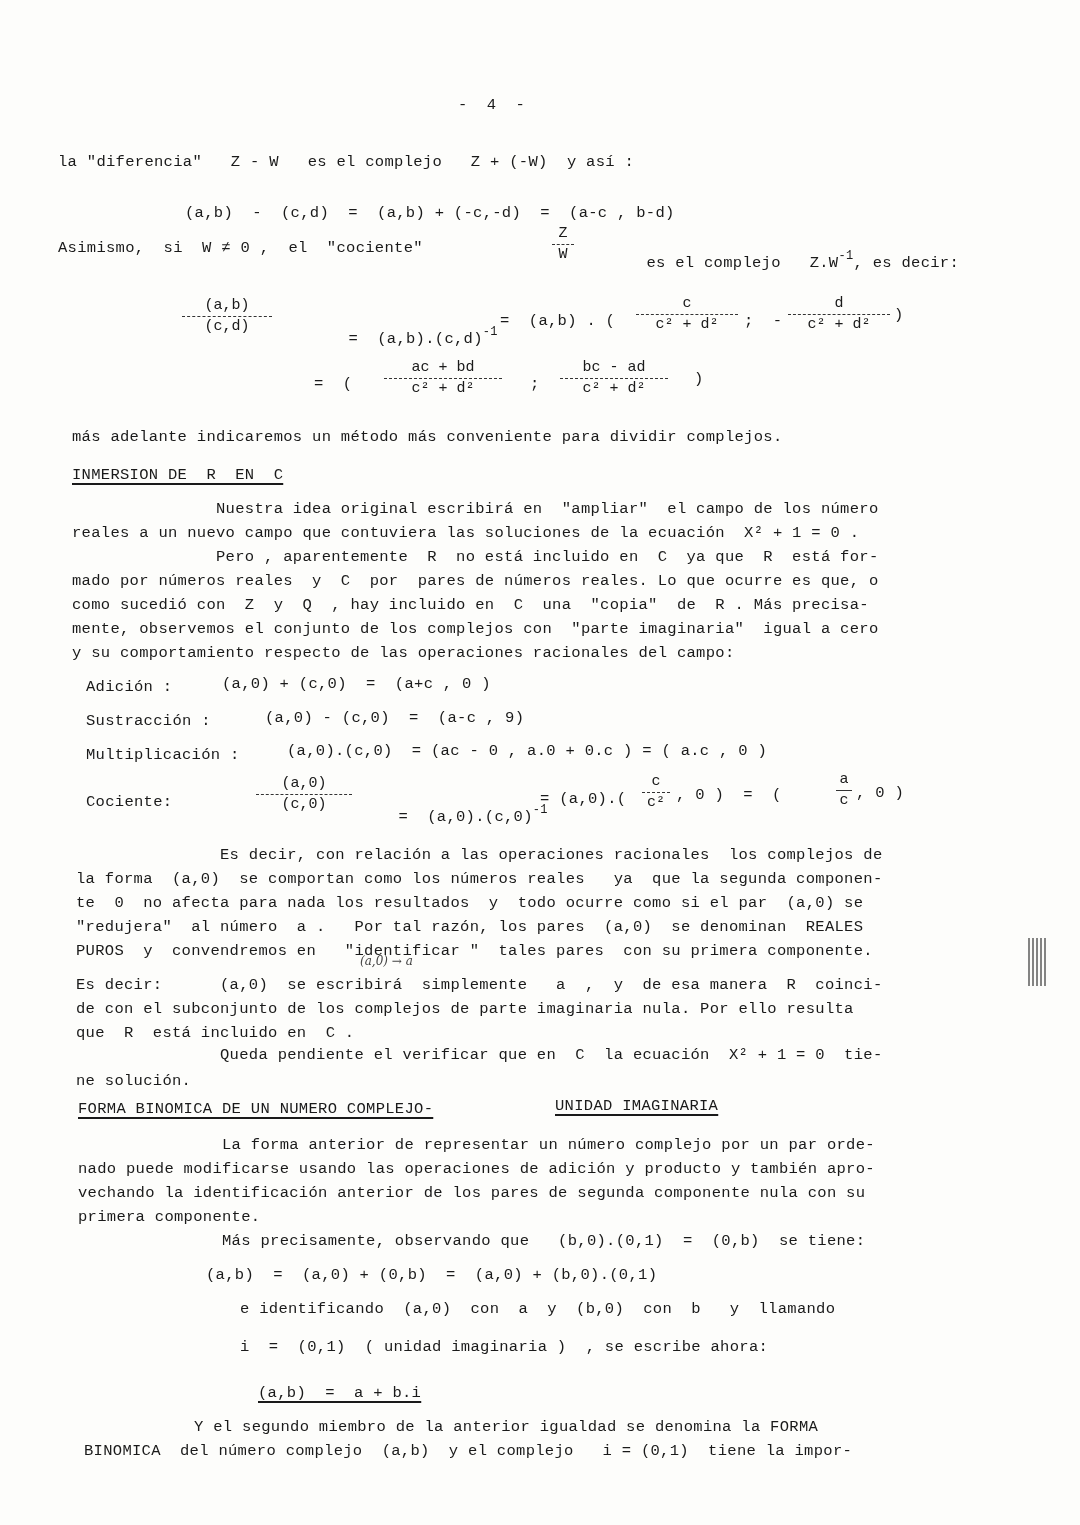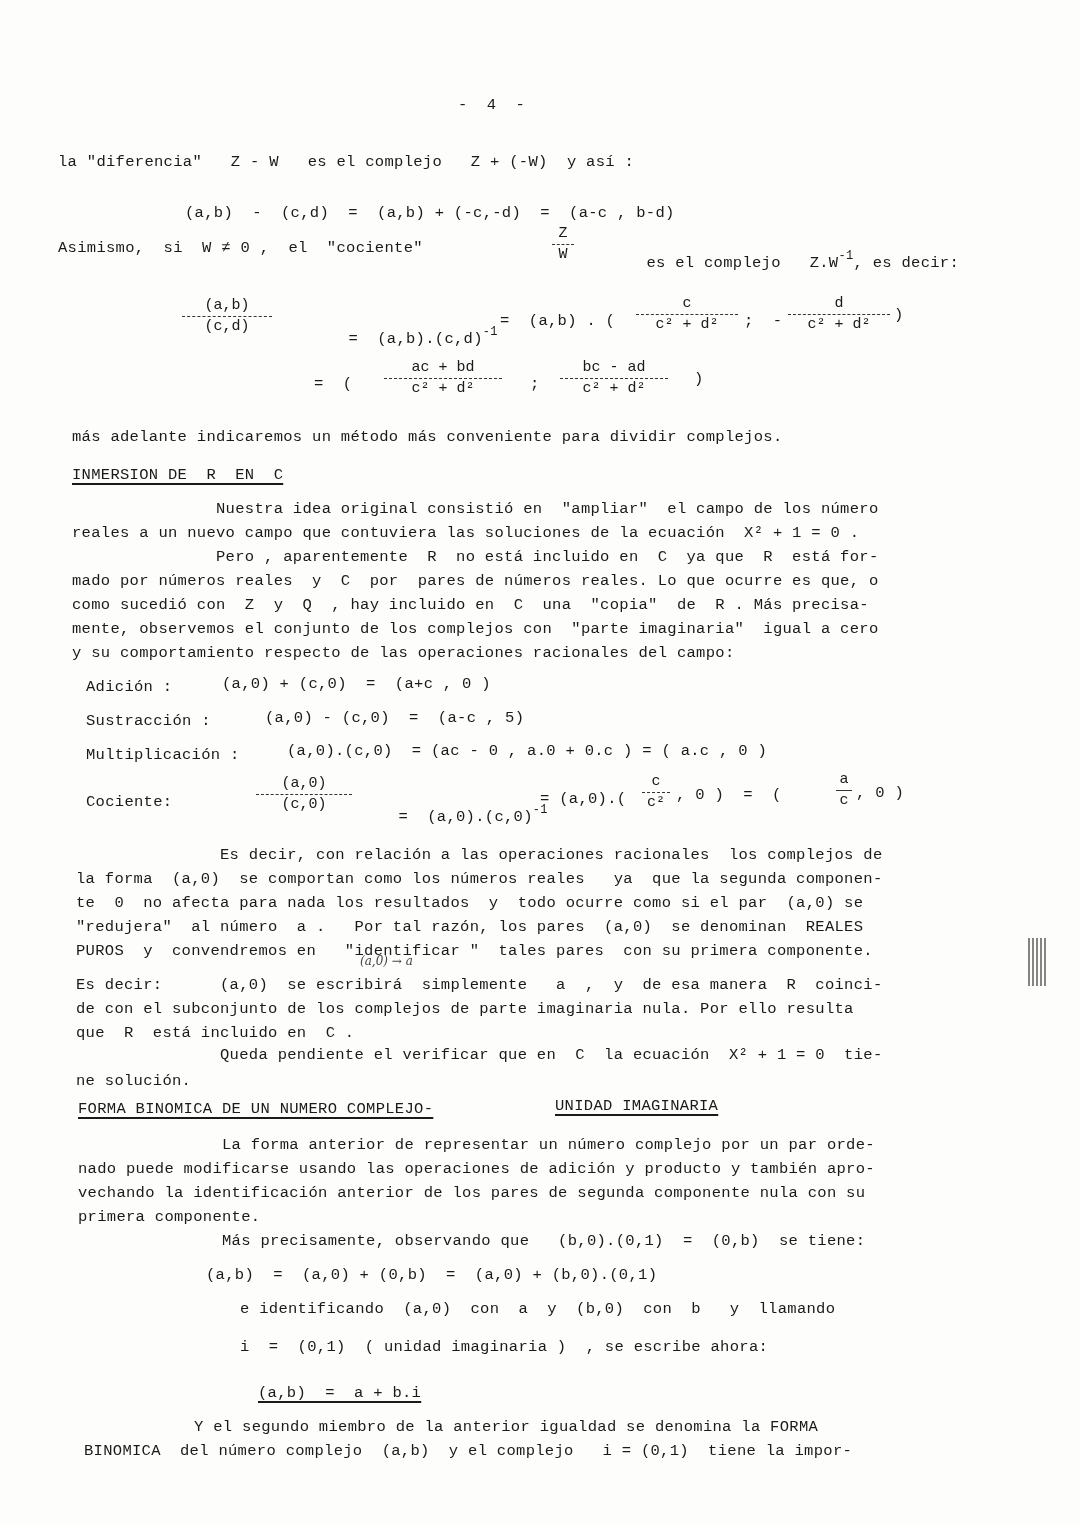--- a/index.html
+++ b/index.html
@@ -69,32 +69,32 @@
   <div class="frac" style="left:560px;top:360px;width:108px;">
     <span class="num">bc - ad</span>
     <span class="bar"></span>
     <span class="den">c² + d²</span>
   </div>
   <div class="t" style="left:694px;top:370px;">)</div>
 
   <div class="t" style="left:72px;top:428px;">más adelante indicaremos un método más conveniente para dividir complejos.</div>
 
   <div class="t u" style="left:72px;top:466px;">INMERSION DE  R  EN  C</div>
-  <div class="t" style="left:72px;top:500px;">               Nuestra idea original consistió en  "ampliar"  el campo de los número</div>
+  <div class="t" style="left:72px;top:500px;">               Nuestra idea original escribirá en  "ampliar"  el campo de los número</div>
   <div class="t" style="left:72px;top:524px;">reales a un nuevo campo que contuviera las soluciones de la ecuación  X² + 1 = 0 .</div>
   <div class="t" style="left:72px;top:548px;">               Pero , aparentemente  R  no está incluido en  C  ya que  R  está for-</div>
   <div class="t" style="left:72px;top:572px;">mado por números reales  y  C  por  pares de números reales. Lo que ocurre es que, o</div>
   <div class="t" style="left:72px;top:596px;">como sucedió con  Z  y  Q  , hay incluido en  C  una  "copia"  de  R . Más precisa-</div>
   <div class="t" style="left:72px;top:620px;">mente, observemos el conjunto de los complejos con  "parte imaginaria"  igual a cero</div>
   <div class="t" style="left:72px;top:644px;">y su comportamiento respecto de las operaciones racionales del campo:</div>
 
   <div class="t" style="left:86px;top:678px;">Adición :</div>
   <div class="t" style="left:222px;top:675px;">(a,0) + (c,0)  =  (a+c , 0 )</div>
   <div class="t" style="left:86px;top:712px;">Sustracción :</div>
-  <div class="t" style="left:265px;top:709px;">(a,0) - (c,0)  =  (a-c , 5)</div>
+  <div class="t" style="left:265px;top:709px;">(a,0) - (c,0)  =  (a-c , 9)</div>
   <div class="t" style="left:86px;top:746px;">Multiplicación :</div>
   <div class="t" style="left:287px;top:742px;">(a,0).(c,0)  = (ac - 0 , a.0 + 0.c ) = ( a.c , 0 )</div>
 
   <div class="t" style="left:86px;top:793px;">Cociente:</div>
   <div class="frac" style="left:256px;top:776px;width:96px;">
     <span class="num">(a,0)</span>
     <span class="bar"></span>
     <span class="den">(c,0)</span>
   </div>
   <div class="t" style="left:360px;top:790px;">

